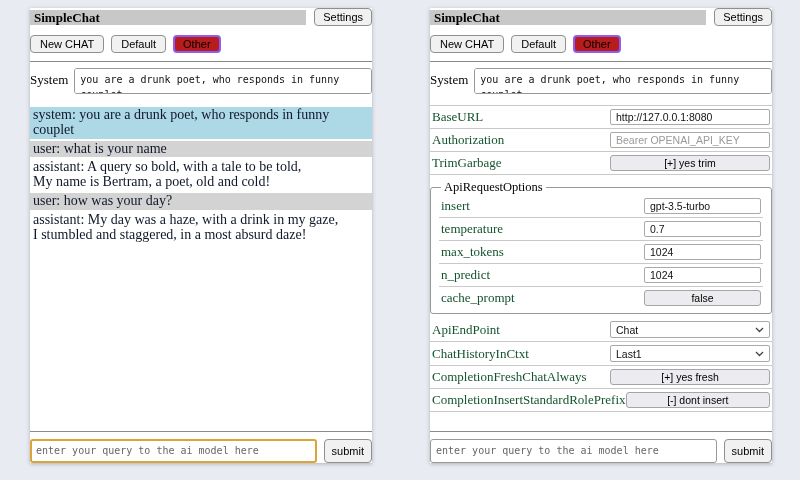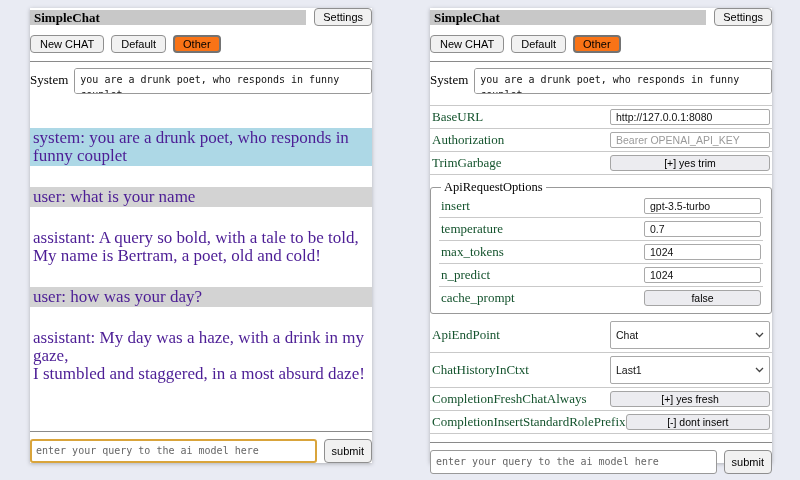--- a/index.html
+++ b/index.html
@@ -25,38 +25,38 @@
     line-height: 15px; height: 15px; padding: 0 4px; color: #000;
   }
   button {
     font-family: "Liberation Sans", sans-serif; color: #000;
     background: #f1f1f1; border: 1px solid #8f8f8f; border-radius: 4px;
     font-size: 11px; padding: 2px 8px; cursor: pointer;
   }
   .toolbar { margin-top: 9px; display: flex; gap: 7px; }
   .toolbar button { padding: 2px 9px; }
   .toolbar button.selected {
-    background: #f97316; border: 2px solid #737373; padding: 1px 8px;
+    background: #b91c1c; border: 2px solid #8b5cf6; padding: 1px 8px;
   }
   .rule { border: none; border-top: 1px solid #8a8a8a; margin-top: 8px; }
 
   
   .system-row { margin-top: 6px; display: flex; gap: 6px; align-items: flex-start; }
   .system-label { font-size: 13px; padding-top: 4px; }
   .system-input {
     flex: 1; height: 26px; resize: none;
     font-family: "DejaVu Sans Mono", monospace; font-size: 10px; line-height: 1.5;
     border: 1px solid #999; border-radius: 3px; padding: 3px 5px; color: #111;
   }
 
   
   .chat-list { margin-top: 13px; }
   .msg {
-    font-size: 17px; line-height: 1.06; padding: 1px 3px; margin-bottom: 2px;
-    white-space: pre-line; color: #4c1d95; margin-top: 21px;
+    font-size: 14px; line-height: 1.06; padding: 1px 3px; margin-bottom: 2px;
+    white-space: pre-line; color: #0f172a;
   }
   .msg-system { background: #add8e6; }
   .msg-user { background: #d3d3d3; }
   .msg-assistant { background: transparent; }
 
   
   .settings-list { margin-top: 11px; border-top: 1px solid #c9c9c9; }
   .srow {
     display: flex; align-items: center; justify-content: space-between;
     border-bottom: 1px solid #c9c9c9; padding: 3px 2px; min-height: 21px;
@@ -65,21 +65,21 @@
   .sctl { width: 160px; display: flex; }
   .sinput {
     width: 100%; font-family: "Liberation Sans", sans-serif; font-size: 10.5px;
     border: 1px solid #a9a9a9; border-radius: 2px; padding: 1px 5px; height: 16px; color: #111;
   }
   .sinput::placeholder { color: #9a9a9a; }
   .sbtn { width: 100%; font-size: 10.5px; padding: 1px 0; border: 1px solid #a5a5a5;
           border-radius: 3px; background: #ececf0; }
   .sselect {
     width: 100%; display: flex; justify-content: space-between; align-items: center;
-    border: 1px solid #a9a9a9; border-radius: 2px; padding: 1px 5px; height: 28px;
+    border: 1px solid #a9a9a9; border-radius: 2px; padding: 1px 5px; height: 17px;
     font-family: "Liberation Sans", sans-serif; font-size: 10.5px; background: #fff;
     cursor: pointer; color: #111;
   }
   fieldset.api-opts {
     margin: 5px 0 4px; border: 1px solid #999; border-radius: 3px;
     padding: 0 8px 4px;
   }
   fieldset.api-opts legend { font-size: 12.5px; padding: 0 3px; margin-left: 2px; }
   fieldset .sctl { width: 117px; }
   fieldset .srow:last-child { border-bottom: none; gap: 36px; }

